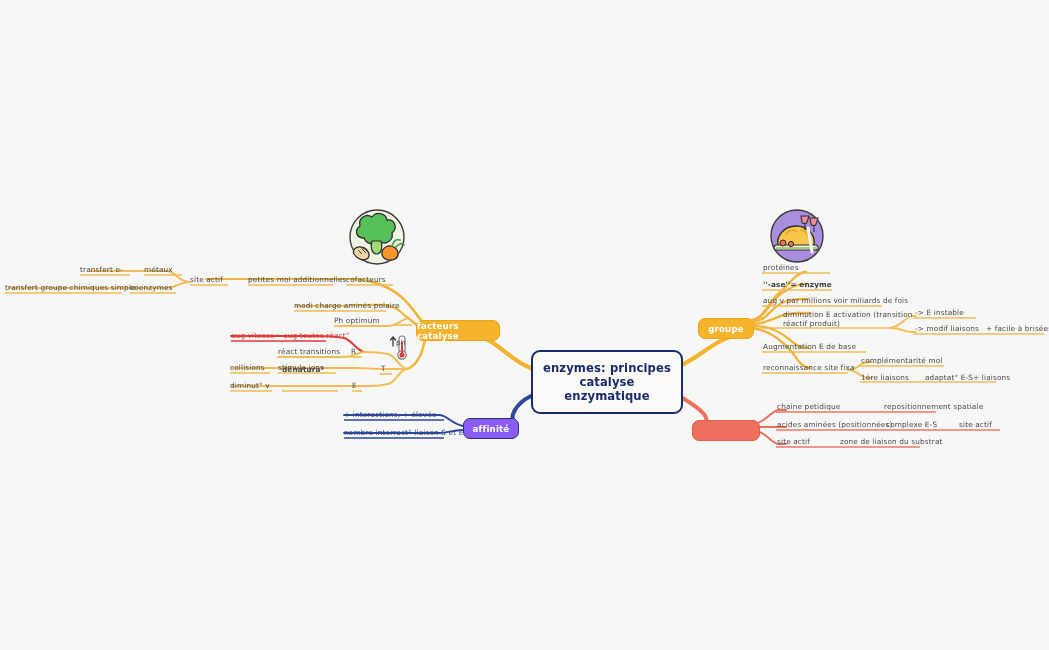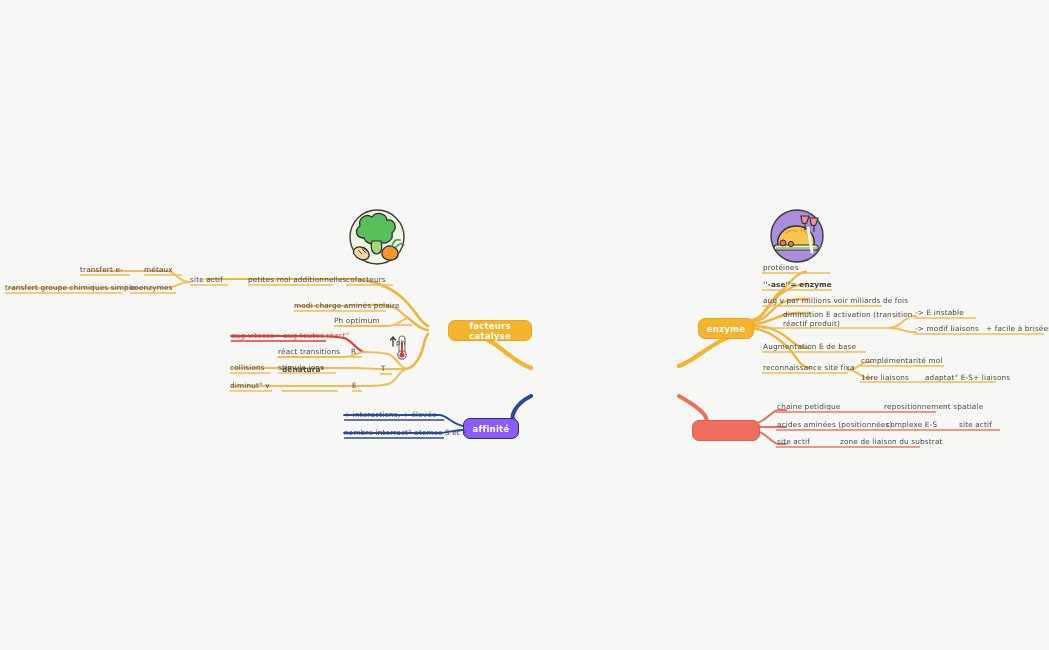--- a/index.html
+++ b/index.html
@@ -180,31 +180,38 @@
   <div class="icn" style="left:388px;top:334px;">
     <svg width="24" height="28" viewBox="0 0 24 28">
       <path d="M5,12 L5,3 M5,3 L2.5,6 M5,3 L7.5,6" stroke="#3c3c3c" stroke-width="1.3" fill="none" stroke-linecap="round"></path>
       <rect x="11" y="2" width="6" height="17" rx="3" fill="#ffffff" stroke="#7a7a7a" stroke-width="1.2"></rect>
       <circle cx="14" cy="21" r="4.2" fill="#ffffff" stroke="#7a7a7a" stroke-width="1.2"></circle>
       <circle cx="14" cy="21" r="2.6" fill="#e03b3b"></circle>
       <rect x="13" y="8" width="2" height="12" rx="1" fill="#e03b3b"></rect>
     </svg>
   </div>
 
-
-  <div class="pill amber" style="left:448px;top:320px;width:82px;height:19px;text-align:center;">
+  <div id="central">
+    <div>
+      <div>enzymes: principes</div>
+      <div>catalyse</div>
+      <div>enzymatique</div>
+    </div>
+  </div>
+
+  <div class="pill amber" style="left:416px;top:320px;width:82px;height:19px;">
     <span>facteurs catalyse</span>
   </div>
 
   <div class="pill navy" style="left:463px;top:418px;width:54px;height:19px;">
     <span>affinité</span>
   </div>
 
   <div class="pill amber" style="left:698px;top:318px;width:54px;height:19px;">
-    <span>enzyme</span>
+    <span>groupe</span>
   </div>
 
   <div class="pill salmon" style="left:692px;top:420px;width:66px;height:19px;">
     <span></span>
   </div>
 
   <div class="lbl" style="left:80px;top:265px;">transfert e-</div>
   <div class="lbl" style="left:144px;top:265px;">métaux</div>
   <div class="lbl" style="left:5px;top:283px;">transfert groupe chimiques simple</div>
   <div class="lbl" style="left:130px;top:283px;">coenzymes</div>
@@ -220,21 +227,21 @@
   <div class="lbl" style="left:278px;top:347px;">réact transitions</div>
   <div class="lbl" style="left:351px;top:347px;">R</div>
   <div class="lbl" style="left:230px;top:363px;">collisions</div>
   <div class="lbl" style="left:278px;top:363px;">stimule ions</div>
   <div class="lbl" style="left:381px;top:364px;">T</div>
   <div class="lbl" style="left:230px;top:381px;">diminut° v</div>
   <div class="lbl" style="left:282px;top:365px;font-weight:bold;">dénatura°</div>
   <div class="lbl" style="left:352px;top:381px;">E</div>
 
   <div class="lbl" style="left:344px;top:410px;color:#2f4899;">+ interactions, + élevée</div>
-  <div class="lbl" style="left:344px;top:428px;color:#2f4899;">nombre interract° atomes S et E</div>
+  <div class="lbl" style="left:344px;top:428px;color:#2f4899;">nombre interract° liaison S et E</div>
 
   <div class="lbl" style="left:763px;top:263px;">protéines</div>
   <div class="lbl bold" style="left:763px;top:280px;">''-ase''= enzyme</div>
   <div class="lbl" style="left:763px;top:296px;">aug v par millions voir miliards de fois</div>
   <div class="lbl wrap" style="left:763px;top:310px;">diminution E activation (transition réactif produit)</div>
   <div class="lbl" style="left:763px;top:342px;">Augmentation E de base</div>
   <div class="lbl" style="left:763px;top:363px;">reconnaissance site fixa</div>
 
   <div class="lbl" style="left:915px;top:308px;">-&gt; E instable</div>
   <div class="lbl" style="left:915px;top:324px;">-&gt; modif liaisons</div>

